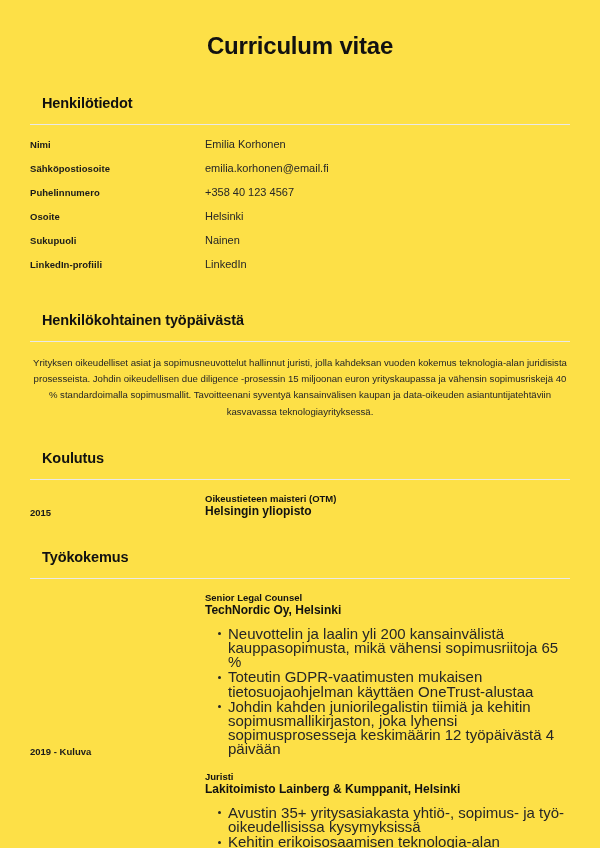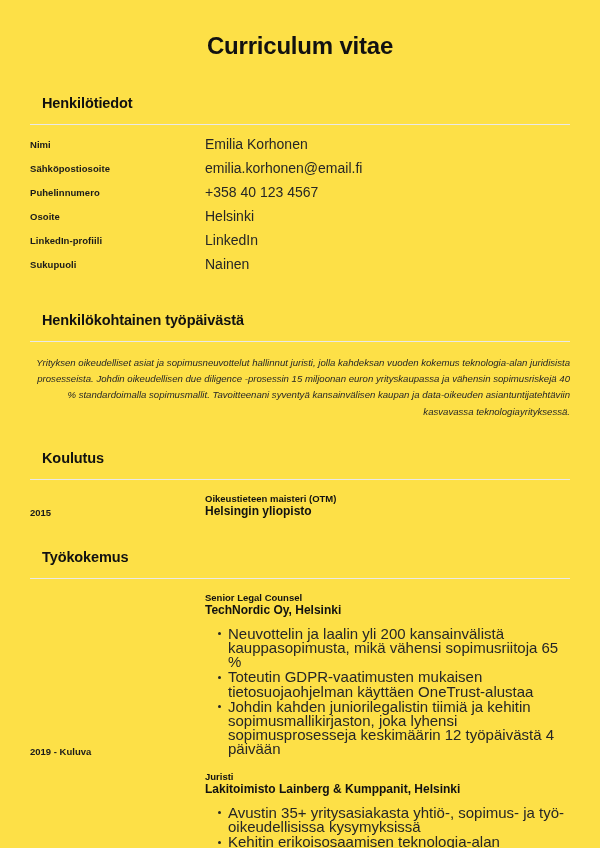--- a/index.html
+++ b/index.html
@@ -64,34 +64,33 @@
   .detail-label {
     width: 175px;
     flex: 0 0 175px;
     font-size: 9.5px;
     font-weight: bold;
     color: #1a1a1a;
     line-height: 13px;
     letter-spacing: 0.05px;
   }
   .detail-value {
-    font-size: 14px;
+    font-size: 11px;
     font-weight: normal;
     color: #262626;
     line-height: 13px;
   }
   
   .summary-text {
     margin: 13px 0 0 0;
     font-size: 9.6px;
     line-height: 16.2px;
     color: #262626;
-    text-align: right;
+    text-align: center;
     max-width: 540px;
-    font-style: italic;
   }
   
   .entry {
     display: flex;
     align-items: flex-end;
     margin-top: 12px;
   }
   .entry-period {
     width: 175px;
     flex: 0 0 175px;
@@ -166,26 +165,26 @@
       </div>
       <div class="detail-row">
         <div class="detail-label">Puhelinnumero</div>
         <div class="detail-value">+358 40 123 4567</div>
       </div>
       <div class="detail-row">
         <div class="detail-label">Osoite</div>
         <div class="detail-value">Helsinki</div>
       </div>
       <div class="detail-row">
+        <div class="detail-label">Sukupuoli</div>
+        <div class="detail-value">Nainen</div>
+      </div>
+      <div class="detail-row">
         <div class="detail-label">LinkedIn-profiili</div>
         <div class="detail-value">LinkedIn</div>
-      </div>
-      <div class="detail-row">
-        <div class="detail-label">Sukupuoli</div>
-        <div class="detail-value">Nainen</div>
       </div>
     </div>
   </section>
 
   <div class="spacer-md"></div>
 
   <section class="section">
     <h2 class="section-heading">Henkilökohtainen työpäivästä</h2>
     <div class="divider"></div>
     <p class="summary-text">Yrityksen oikeudelliset asiat ja sopimusneuvottelut hallinnut juristi, jolla kahdeksan vuoden kokemus teknologia-alan juridisista prosesseista. Johdin oikeudellisen due diligence -prosessin 15 miljoonan euron yrityskaupassa ja vähensin sopimusriskejä 40 % standardoimalla sopimusmallit. Tavoitteenani syventyä kansainvälisen kaupan ja data-oikeuden asiantuntijatehtäviin kasvavassa teknologiayrityksessä.</p>

